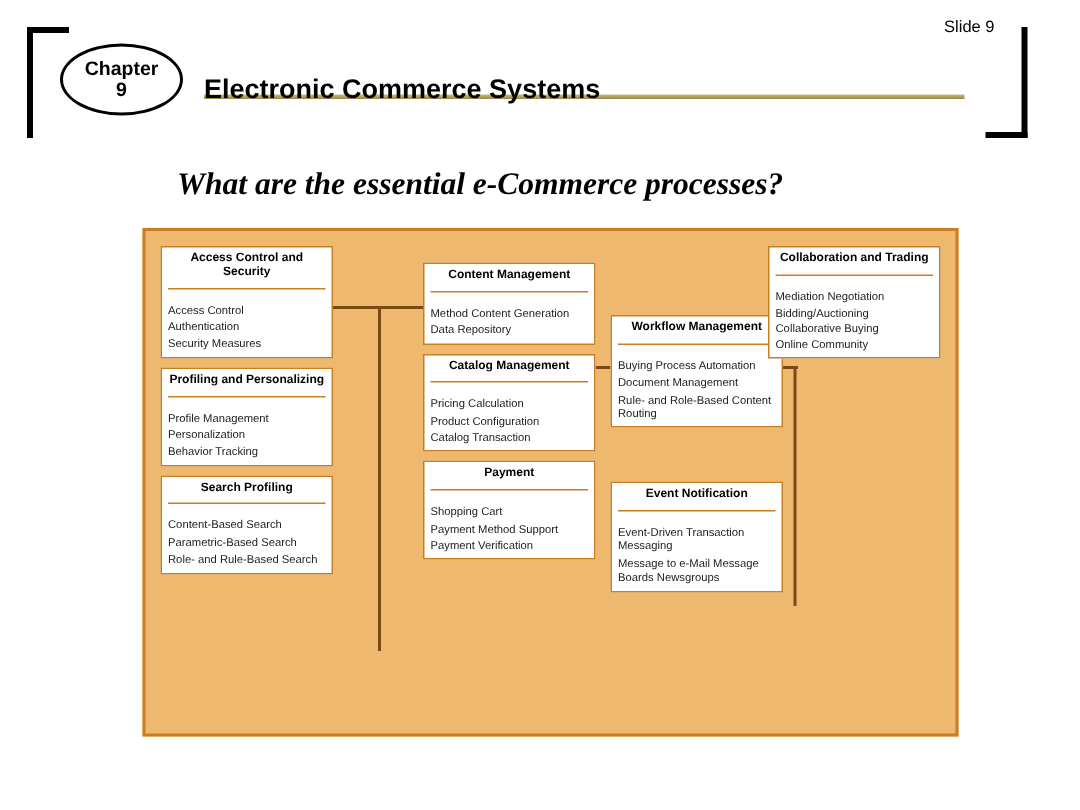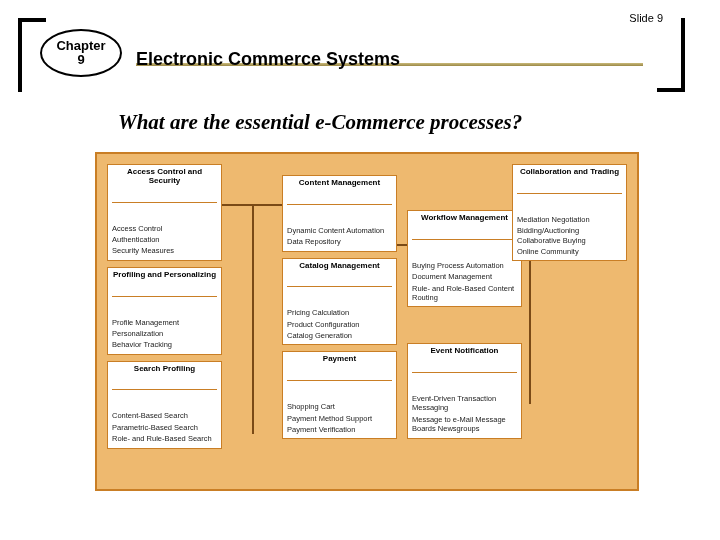--- a/index.html
+++ b/index.html
@@ -18,21 +18,21 @@
   
   .question{position:absolute;top:110px;left:70px;right:40px;font-family:'Times New Roman',serif;font-style:italic;font-weight:bold;font-size:21px;margin-left:48px;}
   
   .diagram{position:absolute;top:152px;left:95px;width:540px;height:335px;background:#eeb96f;border:2px solid #c97e25;}
   .col{position:absolute;top:10px;bottom:10px;display:flex;flex-direction:column;gap:6px;}
   .col.c1{left:10px;width:115px;}
   .col.c2{left:185px;width:115px;top:21px;}
   .col.c3{left:310px;width:115px;top:56px;gap:36px;}
   .col.c4{right:10px;width:115px;}
   .block{background:#fff;border:1px solid #c97e25;padding:3px 4px;}
-  .block .hd{font-weight:bold;font-size:8px;text-align:center;border-bottom:1px solid #c97e25;margin-bottom:20px;padding-bottom:16px;line-height:1.1;}
+  .block .hd{font-weight:bold;font-size:8px;text-align:center;border-bottom:1px solid #c97e25;margin-bottom:8px;padding-bottom:6px;line-height:1.1;}
   .block .item{font-size:7.5px;line-height:1.25;padding:1px 0;color:#222;}
   
   .conn{position:absolute;background:#7a4a16;height:2px;}
   .vconn{position:absolute;background:#7a4a16;width:2px;}
 </style>
 </head>
 <body>
 
 <div class="slide">
   <div class="slide-num">Slide 9</div>
@@ -77,28 +77,28 @@
         <div class="block">
           <div class="hd">Search Profiling</div>
           <div class="item">Content-Based Search</div>
           <div class="item">Parametric-Based Search</div>
           <div class="item">Role- and Rule-Based Search</div>
         </div>
       </div>
     <div class="col c2">
         <div class="block">
           <div class="hd">Content Management</div>
-          <div class="item">Dynamic Content Automation</div>
+          <div class="item">Method Content Generation</div>
           <div class="item">Data Repository</div>
         </div>
         <div class="block">
           <div class="hd">Catalog Management</div>
           <div class="item">Pricing Calculation</div>
           <div class="item">Product Configuration</div>
-          <div class="item">Catalog Generation</div>
+          <div class="item">Catalog Transaction</div>
         </div>
         <div class="block">
           <div class="hd">Payment</div>
           <div class="item">Shopping Cart</div>
           <div class="item">Payment Method Support</div>
           <div class="item">Payment Verification</div>
         </div>
       </div>
     <div class="col c3">
         <div class="block">

